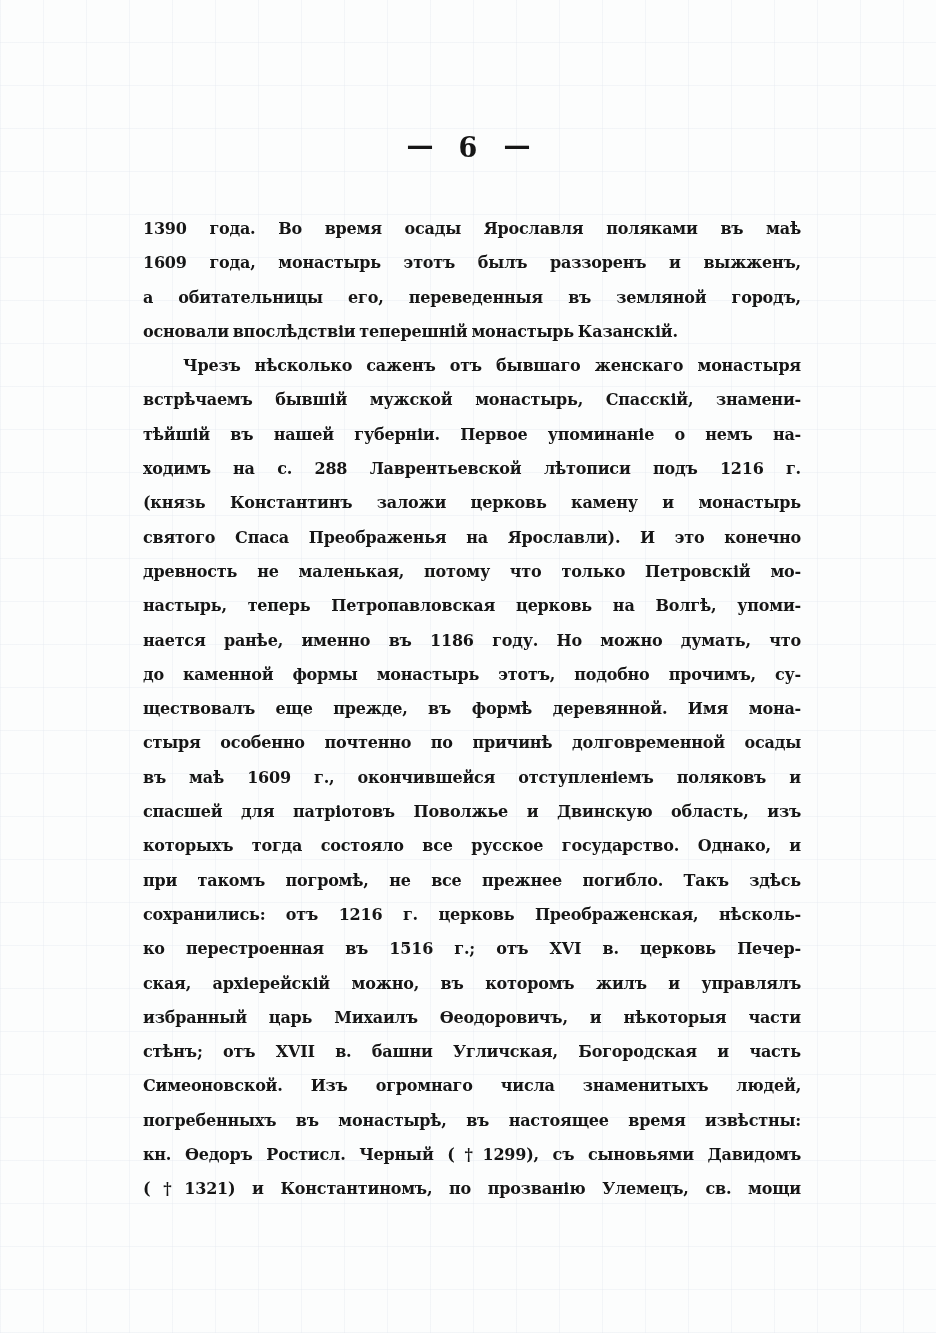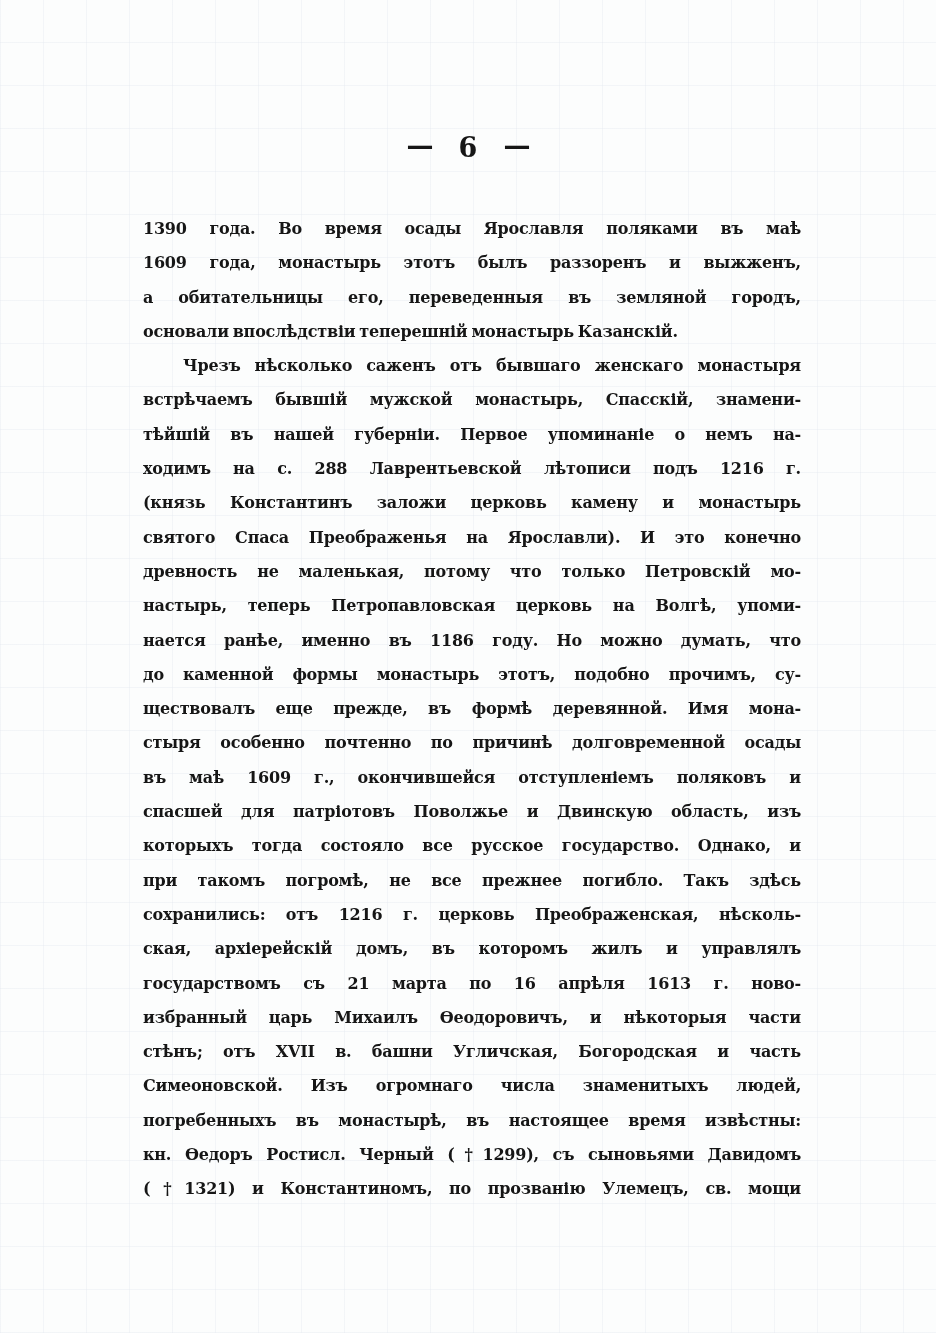--- a/index.html
+++ b/index.html
@@ -91,22 +91,22 @@
       <div class="text-line">настырь, теперь Петропавловская церковь на Волгѣ, упоми-</div>
       <div class="text-line">нается ранѣе, именно въ 1186 году.  Но можно думать, что</div>
       <div class="text-line">до каменной формы монастырь этотъ, подобно прочимъ, су-</div>
       <div class="text-line">ществовалъ еще прежде,  въ формѣ деревянной.  Имя мона-</div>
       <div class="text-line">стыря особенно почтенно по причинѣ  долговременной осады</div>
       <div class="text-line">въ маѣ 1609 г.,  окончившейся  отступленіемъ  поляковъ и</div>
       <div class="text-line">спасшей для патріотовъ Поволжье и Двинскую  область,  изъ</div>
       <div class="text-line">которыхъ тогда состояло все русское государство.  Однако, и</div>
       <div class="text-line">при такомъ погромѣ,  не все прежнее погибло.  Такъ здѣсь</div>
       <div class="text-line">сохранились: отъ 1216 г.  церковь Преображенская,  нѣсколь-</div>
-      <div class="text-line">ская,  архіерейскій домъ,  въ которомъ жилъ  и управлялъ</div>
-      <div class="text-line">государствомъ  съ 21 марта  по 16 апрѣля 1613 г. ново-</div>
+      <div class="text-line">ко перестроенная въ  1516 г.;  отъ XVI в.  церковь Печер-</div>
+      <div class="text-line">ская,  архіерейскій можно,  въ которомъ жилъ  и управлялъ</div>
       <div class="text-line">избранный царь Михаилъ Ѳеодоровичъ,  и нѣкоторыя части</div>
       <div class="text-line">стѣнъ;  отъ XVII в.  башни Угличская, Богородская  и часть</div>
       <div class="text-line">Симеоновской.  Изъ огромнаго  числа знаменитыхъ  людей,</div>
       <div class="text-line">погребенныхъ въ монастырѣ, въ настоящее время извѣстны:</div>
       <div class="text-line">кн. Ѳедоръ  Ростисл. Черный (†1299), съ сыновьями  Давидомъ</div>
       <div class="text-line">(†1321)  и  Константиномъ,  по  прозванію  Улемецъ,  св. мощи</div>
     </div>
 
 </div>
 

